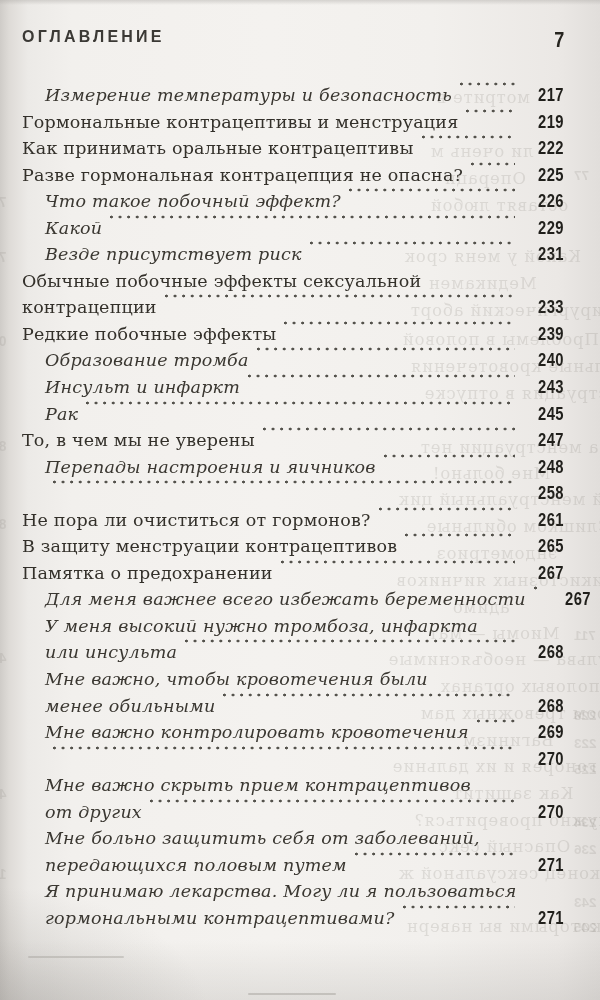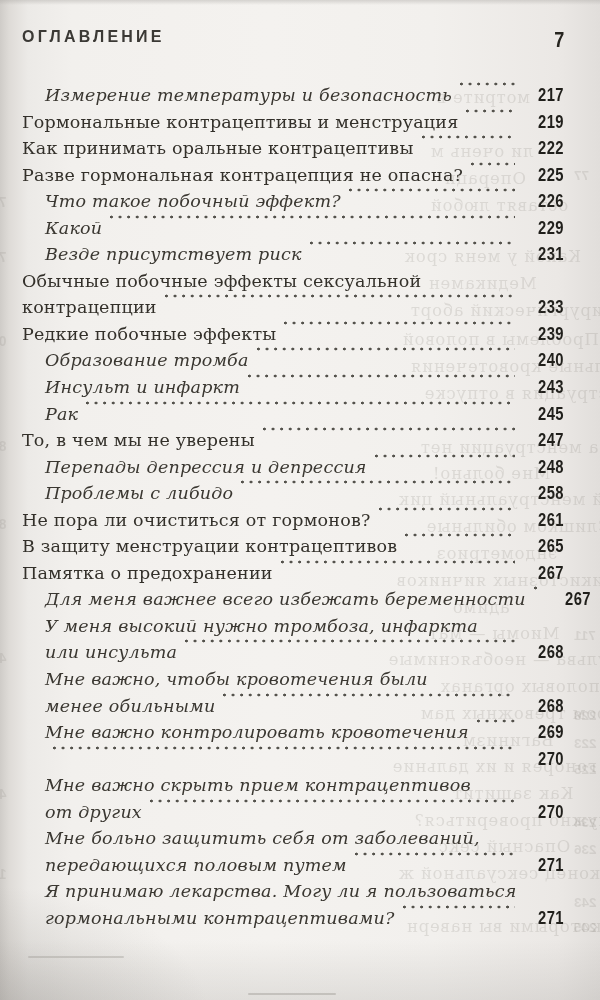--- a/index.html
+++ b/index.html
@@ -146,26 +146,25 @@
         <span class="t">Рак</span>
         <span class="lead"></span>
         <span class="pg">245</span>
       </div>
       <div class="row reg">
         <span class="t">То, в чем мы не уверены</span>
         <span class="lead"></span>
         <span class="pg">247</span>
       </div>
       <div class="row ital ind">
-        <span class="t">Перепады депрессия и депрессия</span>
+        <span class="t">Перепады настроения и яичников</span>
         <span class="lead"></span>
         <span class="pg">248</span>
       </div>
       <div class="row ital ind">
-        <span class="t">Проблемы с либидо</span>
         <span class="lead"></span>
         <span class="pg">258</span>
       </div>
       <div class="row reg">
         <span class="t">Не пора ли очиститься от гормонов?</span>
         <span class="lead"></span>
         <span class="pg">261</span>
       </div>
       <div class="row reg">
         <span class="t">В защиту менструации контрацептивов</span>

